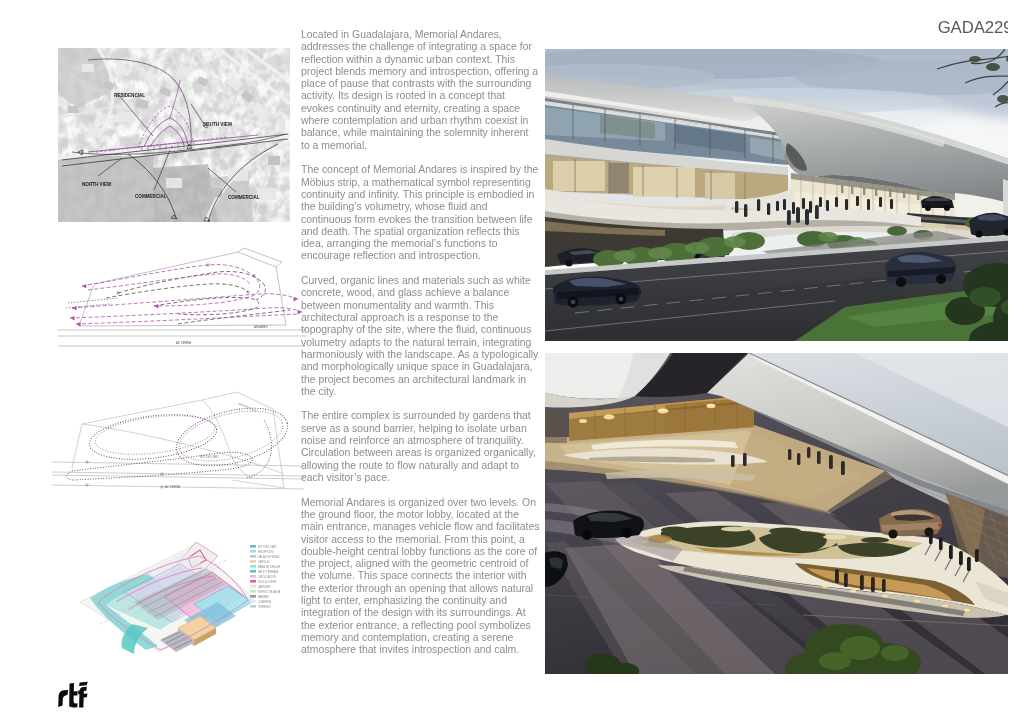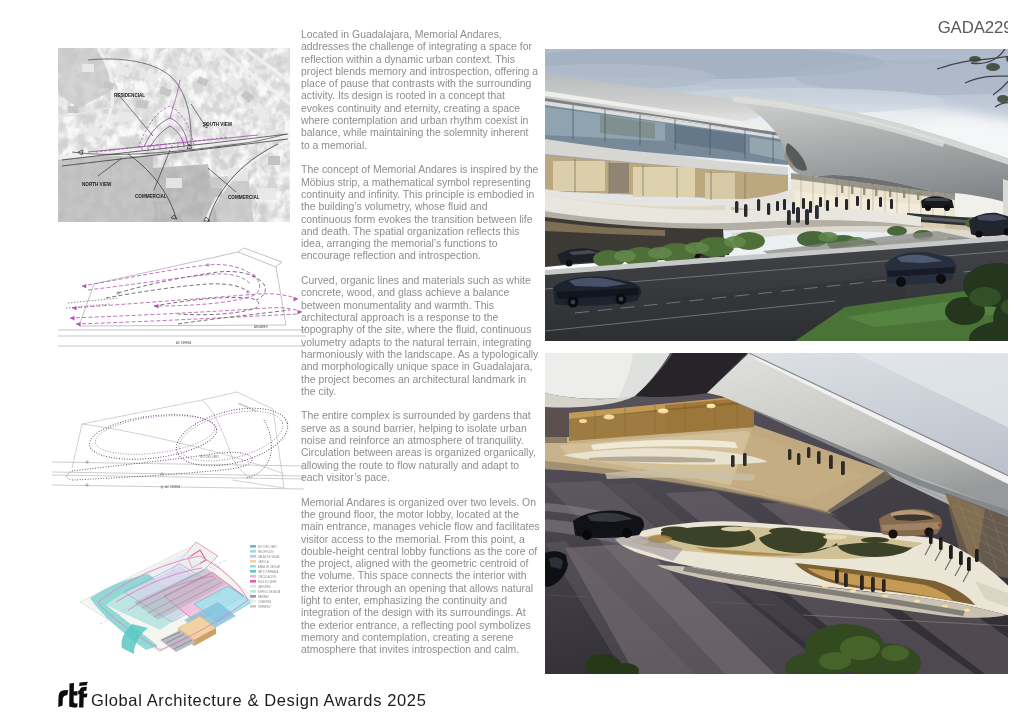--- a/index.html
+++ b/index.html
@@ -834,15 +834,14 @@
 <svg width="32" height="27" viewBox="0 0 32 27">
 <g fill="#0c0c0c">
 <path d="M1.2,26 L1.6,14.5 Q2.2,9.9 7,9.3 L11.2,9 L10.4,14 Q6,14.4 5.8,18 L5.6,24.5 Z"></path>
 <path d="M12.2,25.6 L12.5,2.6 L17,2 L16.8,10.4 L20.6,10.1 L20.4,14.4 L16.7,14.6 L16.6,20.4 Q16.7,22.6 19.2,22.4 L20.6,22.2 L20.3,26.2 Q14,26.8 12.2,25.6 Z"></path>
 <path d="M22.6,1.6 L30.8,0.7 L29.7,4.3 L22.1,5 Z"></path>
 <path d="M22.1,26.4 L22.4,13.2 L21.1,13.3 L21.3,9.6 L22.6,9.5 Q23.2,6.5 26.3,6.1 L29.9,5.8 L29.3,9.7 L26.9,9.9 L26.8,12.8 L30.4,12.5 L29.9,16.2 L26.7,16.4 L26.4,26.4 Z"></path>
 </g>
 </svg>
 </div>
 
-<div class="abs" style="left:59px;top:691px;font-size:16.5px;letter-spacing:0.62px;color:#1c1c1c;">Global Architecture &amp; Design Awards 2025</div>
 
 </div>
 
 </body></html>

